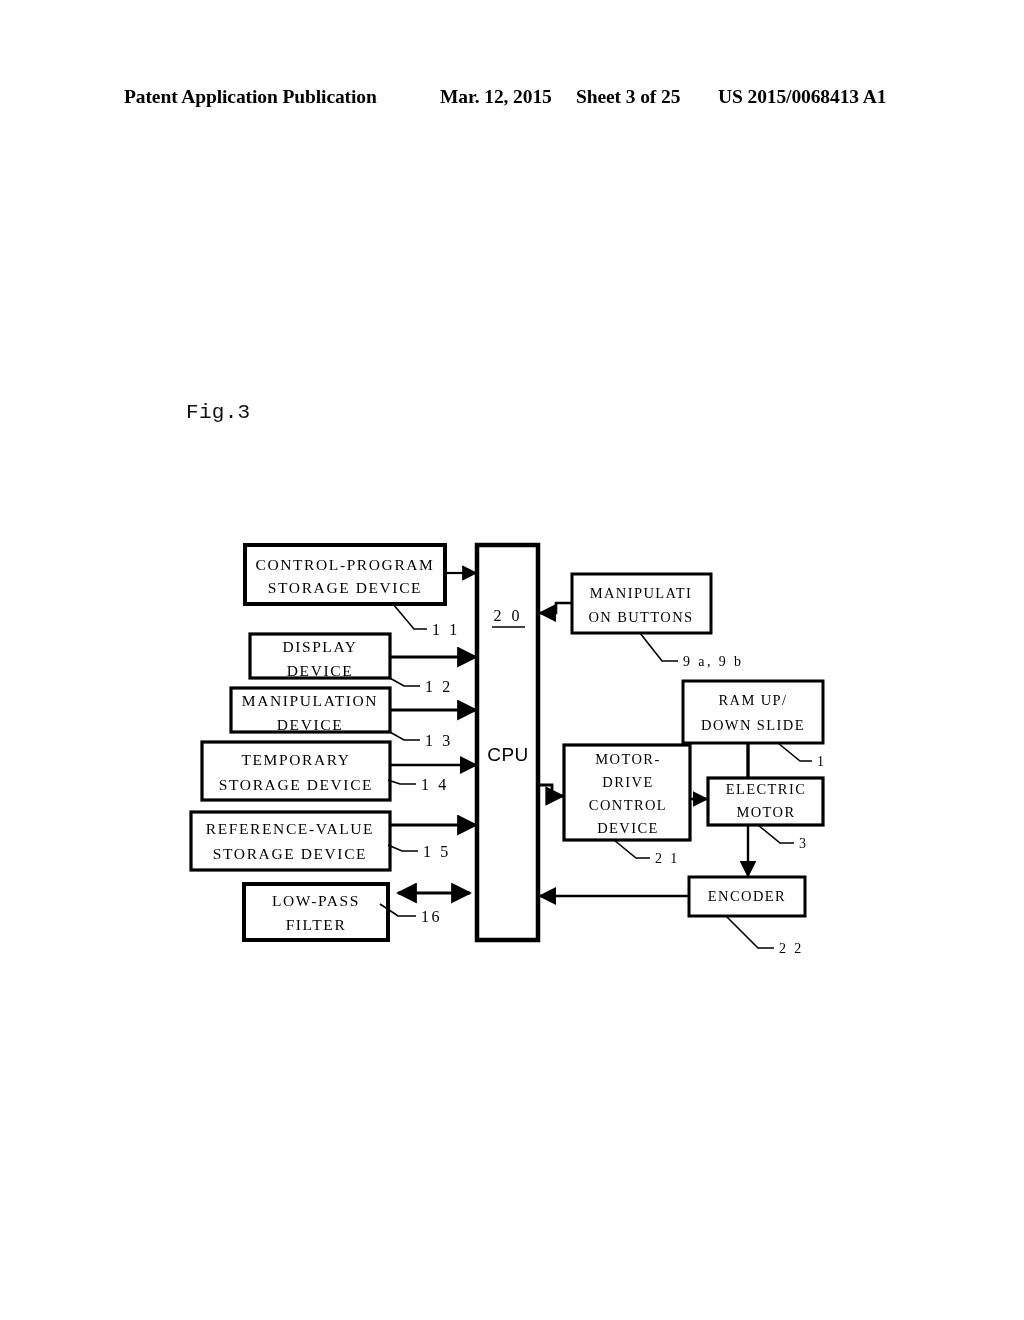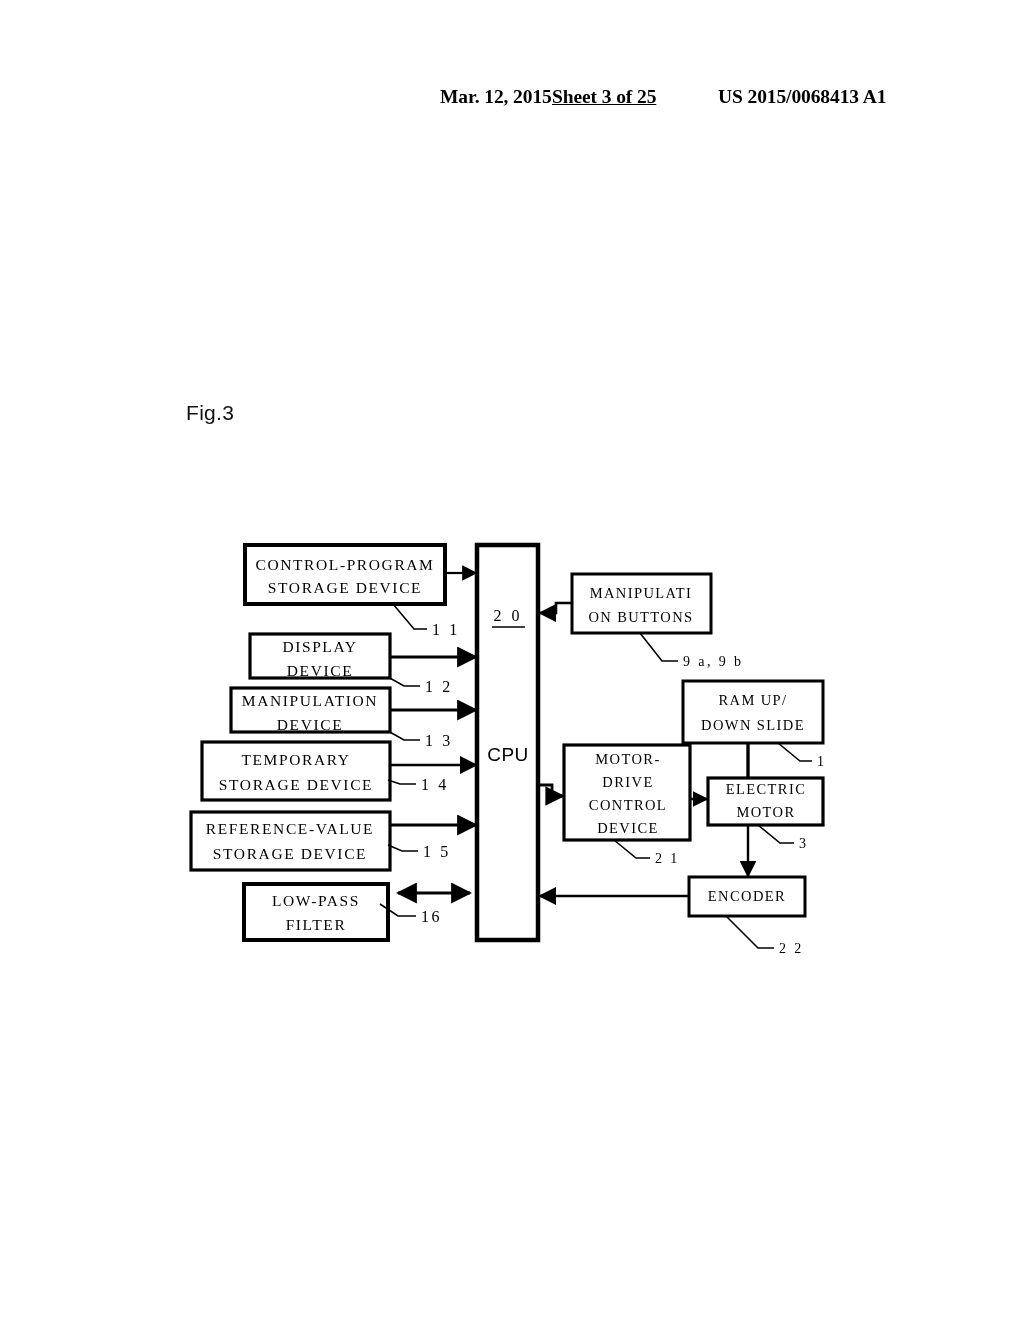--- a/index.html
+++ b/index.html
@@ -27,29 +27,29 @@
     display: flex;
     align-items: baseline;
     font-family: "Liberation Serif", serif;
     font-weight: bold;
     font-size: 19.5px;
     letter-spacing: -0.1px;
     white-space: nowrap;
   }
   .hdr-pub   { position: absolute; left: 124px; }
   .hdr-date  { position: absolute; left: 424px; margin-left: 16px; }
-  .hdr-sheet { position: absolute; left: 552px; text-decoration: underline; }
+  .hdr-sheet { position: absolute; left: 576px; }
   .hdr-num   { position: absolute; left: 718px; }
 
   
   .fig-label {
     position: absolute;
     left: 186px;
     top: 401px;
-    font-family: Liberation Sans, sans-serif;
+    font-family: Liberation Mono, monospace;
     font-size: 21px;
     letter-spacing: 0.3px;
     color: #111111;
   }
 
   
   #diagram {
     position: absolute;
     left: 0;
     top: 0;
@@ -117,20 +117,21 @@
   .leader {
     stroke: #000000;
     fill: none;
     stroke-width: 1.6;
   }
 </style>
 </head>
 <body>
 
 <div class="page-header">
+  <span class="hdr-pub">Patent Application Publication</span>
   <span class="hdr-date">Mar. 12, 2015</span>
   <span class="hdr-sheet">Sheet 3 of 25</span>
   <span class="hdr-num">US 2015/0068413 A1</span>
 </div>
 
 <div class="fig-label">Fig.3</div>
 
 <svg id="diagram" viewBox="0 0 1024 1320" width="1024" height="1320" xmlns="http://www.w3.org/2000/svg">
 
   <defs>

